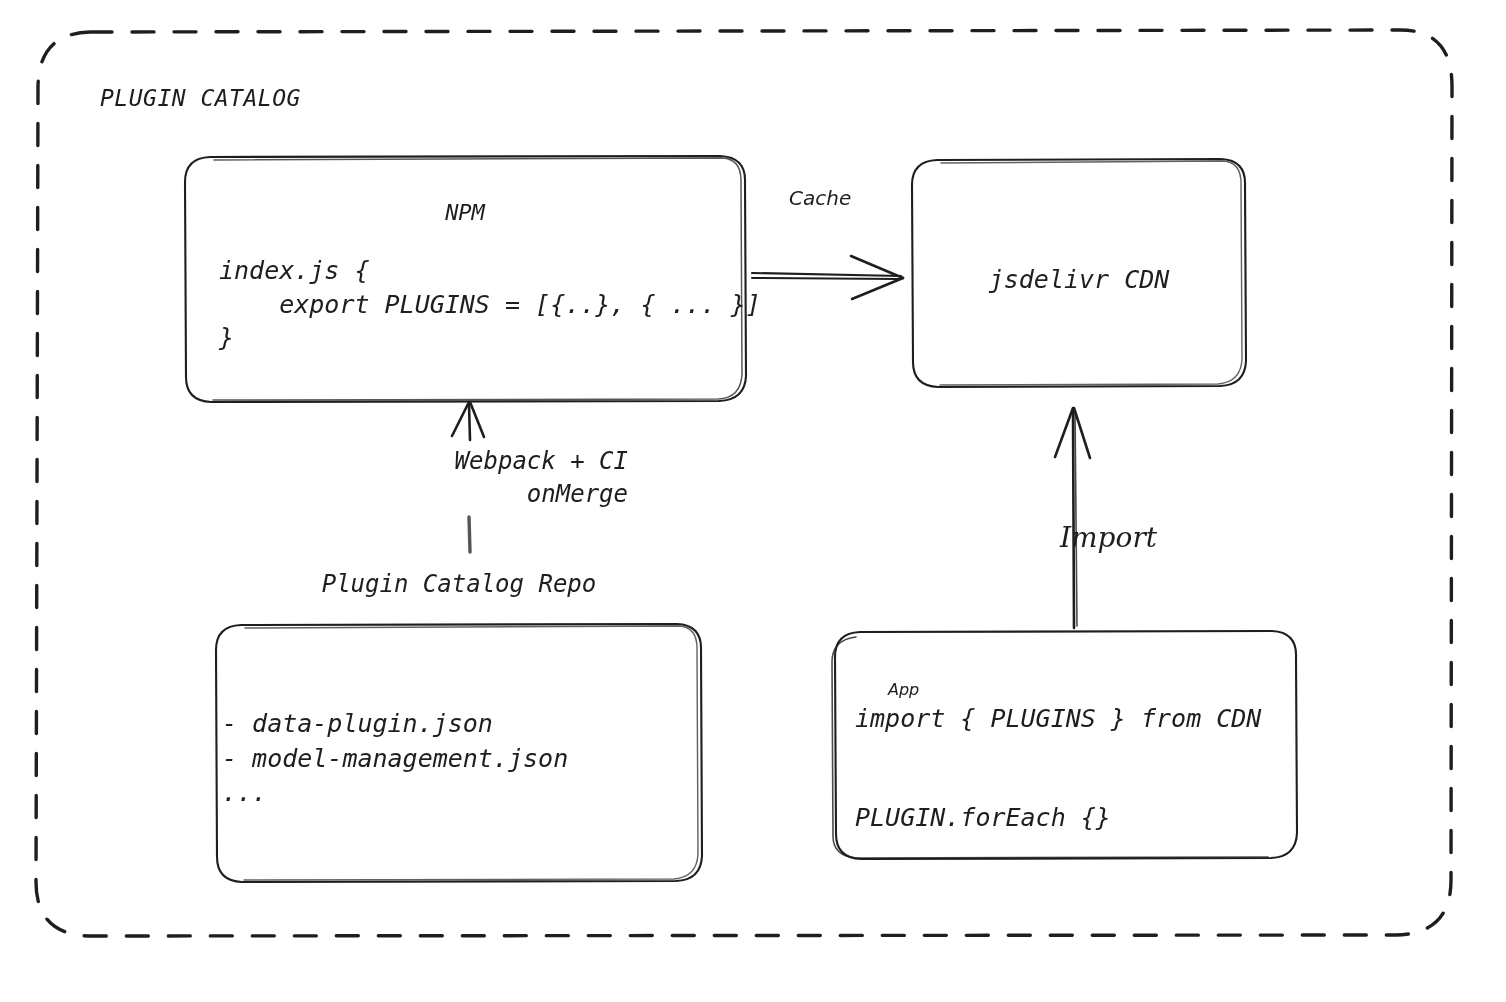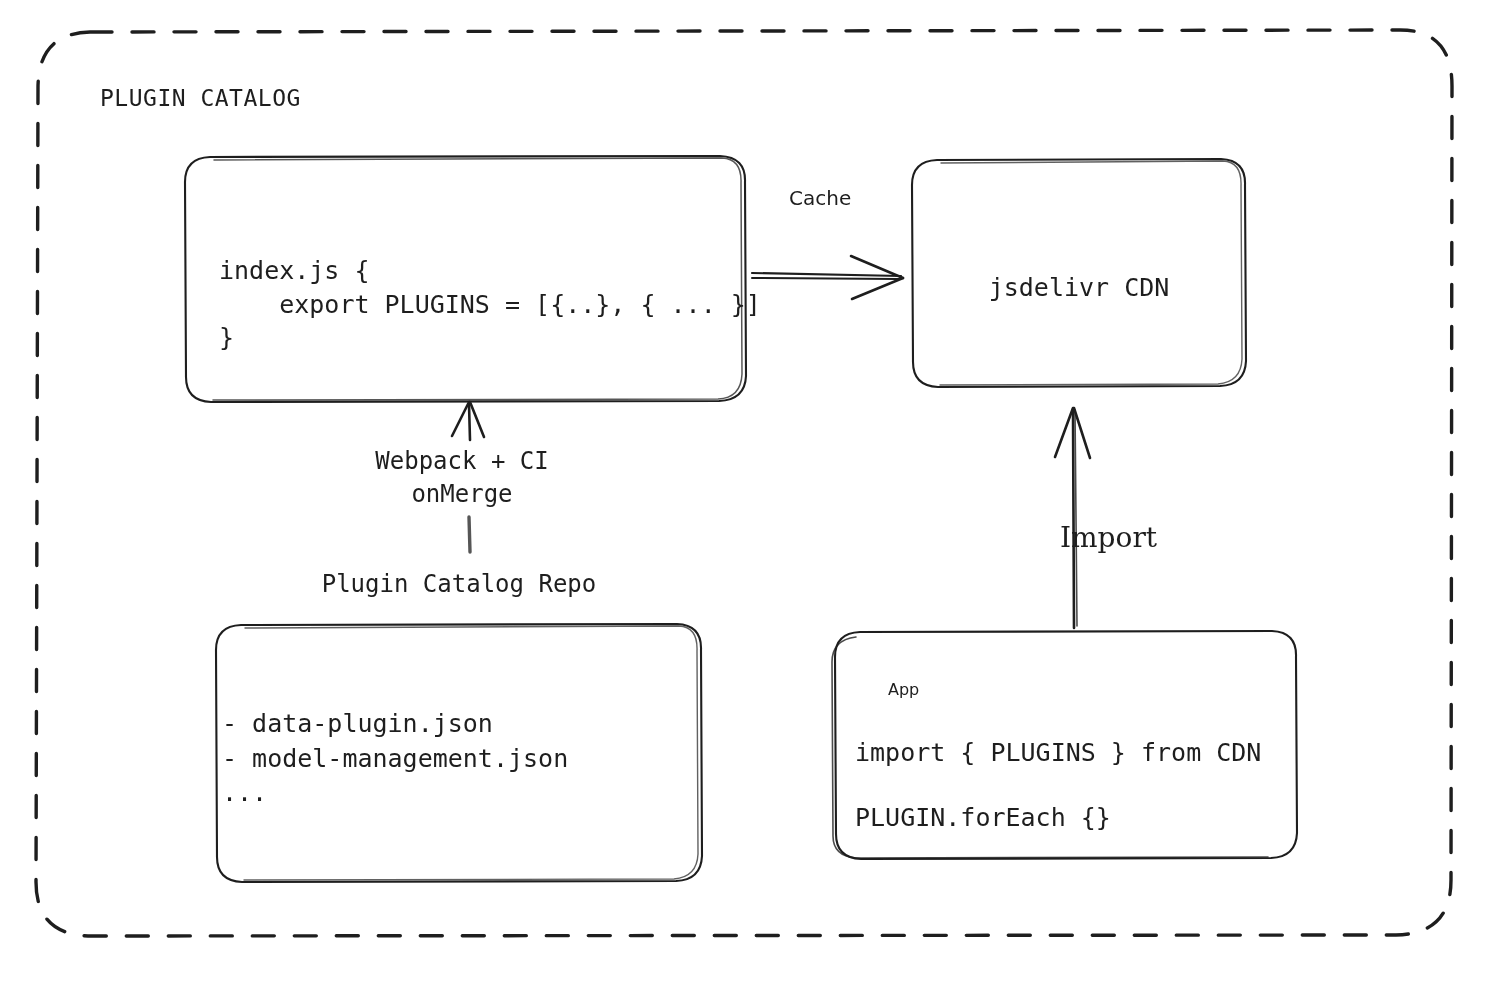--- a/index.html
+++ b/index.html
@@ -13,20 +13,21 @@
     position: relative;
     overflow: hidden;
     font-family: "DejaVu Sans Mono", monospace;
     color: #1e1e1e;
   }
   #canvas {
     position: absolute;
     inset: 0;
     width: 1484px;
     height: 1002px;
+    font-style: italic;
   }
   .svg-layer {
     position: absolute;
     top: 0; left: 0;
     width: 1506px;
     height: 1002px;
     pointer-events: none;
   }
   .txt {
     position: absolute;
@@ -51,38 +52,38 @@
   }
   #npm-code {
     left: 219px;
     top: 254px;
     font-size: 25px;
     line-height: 1.34;
   }
   
   #cdn-title {
     left: 912px;
-    top: 270px;
+    top: 262px;
     width: 334px;
     text-align: center;
     font-size: 25px;
   }
   
   #cache-label {
     left: 789px;
     top: 184px;
     font-size: 20px;
     font-family: "DejaVu Sans", sans-serif;
   }
   
   #webpack-label {
-    left: 322px;
+    left: 348px;
     top: 445px;
     width: 280px;
-    text-align: center;
+    text-align: right;
     font-size: 24px;
     line-height: 1.38;
   }
   
   #repo-label {
     left: 216px;
     top: 567px;
     width: 486px;
     text-align: center;
     font-size: 24px;
@@ -103,21 +104,21 @@
   }
   
   #app-title {
     left: 888px;
     top: 679px;
     font-size: 16px;
     font-family: "DejaVu Sans", sans-serif;
   }
   #app-line1 {
     left: 855px;
-    top: 735px;
+    top: 701px;
     font-size: 25px;
   }
   #app-line2 {
     left: 855px;
     top: 800px;
     font-size: 25px;
   }
 </style>
 </head>
 <body>
@@ -168,20 +169,21 @@
       <path d="M 1074 628 L 1073 409" fill="none" stroke="#1e1e1e" stroke-width="2.6" stroke-linecap="round"></path>
       <path d="M 1077 626 L 1075 410" fill="none" stroke="#1e1e1e" stroke-width="1.6" stroke-linecap="round" opacity="0.8"></path>
       <path d="M 1055 457 L 1073 408" fill="none" stroke="#1e1e1e" stroke-width="2.6" stroke-linecap="round"></path>
       <path d="M 1090 458 L 1074 408" fill="none" stroke="#1e1e1e" stroke-width="2.6" stroke-linecap="round"></path>
     </g>
 
   </svg>
 
   <div class="txt" id="container-title">PLUGIN CATALOG</div>
 
+  <div class="txt" id="npm-title">NPM</div>
 
   <div class="txt" id="npm-code">index.js {
     export PLUGINS = [{..}, { ... }]
 }</div>
 
   <div class="txt" id="cdn-title">jsdelivr CDN</div>
 
   <div class="txt" id="cache-label">Cache</div>
 
   <div class="txt" id="webpack-label">Webpack + CI

